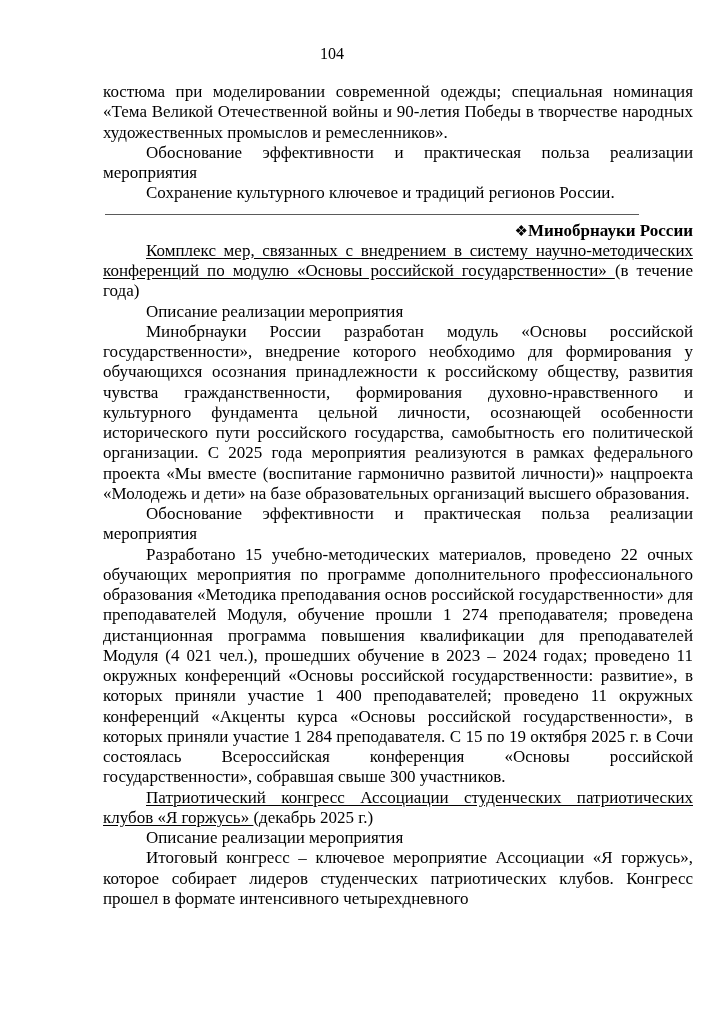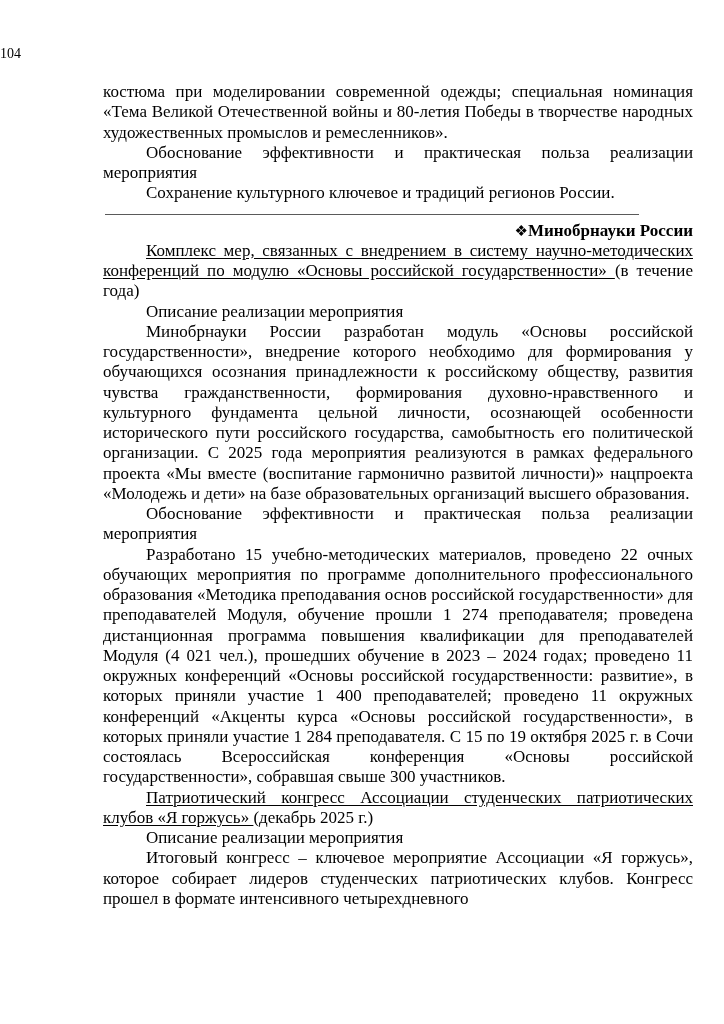--- a/index.html
+++ b/index.html
@@ -18,21 +18,22 @@
     font-size: 17px;
     line-height: 20.25px;
     padding: 82px 31px 0 103px;
     overflow: hidden;
   }
   .page-number {
     position: absolute;
     top: 44px;
     left: 0;
     width: 664px;
-    font-size: 14px;
+    text-align: center;
+    font-size: 16px;
     line-height: 20.25px;
   }
   .para {
     margin: 0;
     text-align: justify;
     text-indent: 43px;
   }
   .no-indent {
     text-indent: 0;
   }
@@ -66,21 +67,21 @@
 </style>
 </head>
 <body>
 
 <div class="page">
 
   <div class="page-number">104</div>
 
   <div>
 
-    <p class="para no-indent">костюма при моделировании современной одежды; специальная номинация «Тема Великой Отечественной войны и 80-летия Победы в творчестве народных художественных промыслов и ремесленников».</p>
+    <p class="para no-indent">костюма при моделировании современной одежды; специальная номинация «Тема Великой Отечественной войны и 90-летия Победы в творчестве народных художественных промыслов и ремесленников».</p>
 
     <p class="para italic">Обоснование эффективности и практическая польза реализации мероприятия</p>
 
     <p class="para">Сохранение культурного ключевое и традиций регионов России.</p>
 
     <div class="divider"></div>
 
     <p class="heading"><span class="bullet">❖</span><span>Минобрнауки России</span></p>
 
     <p class="para"><span class="ul">Комплекс мер, связанных с внедрением в систему научно-методических конференций по модулю «Основы российской государственности» </span><span>(в течение года)</span></p>

